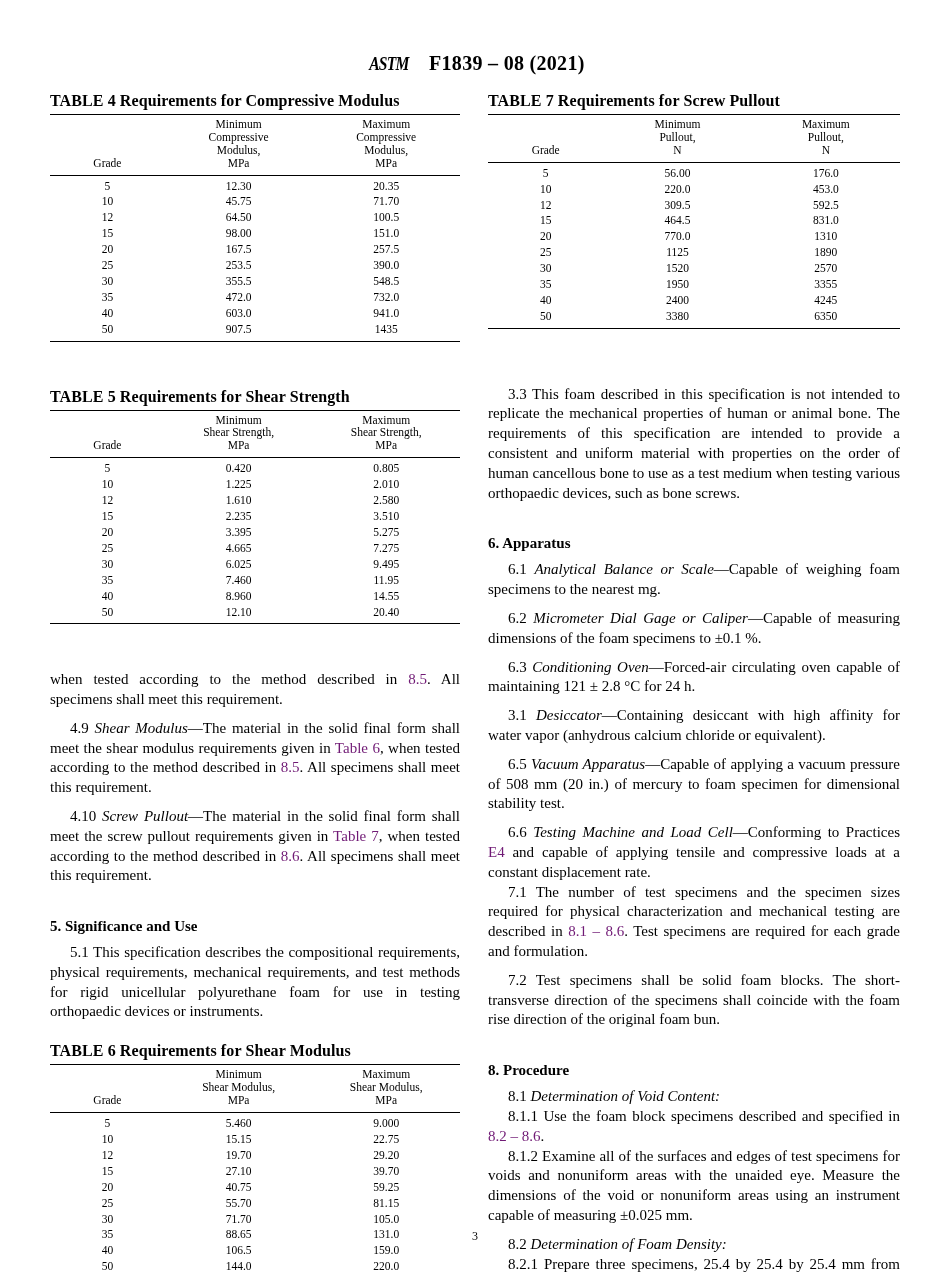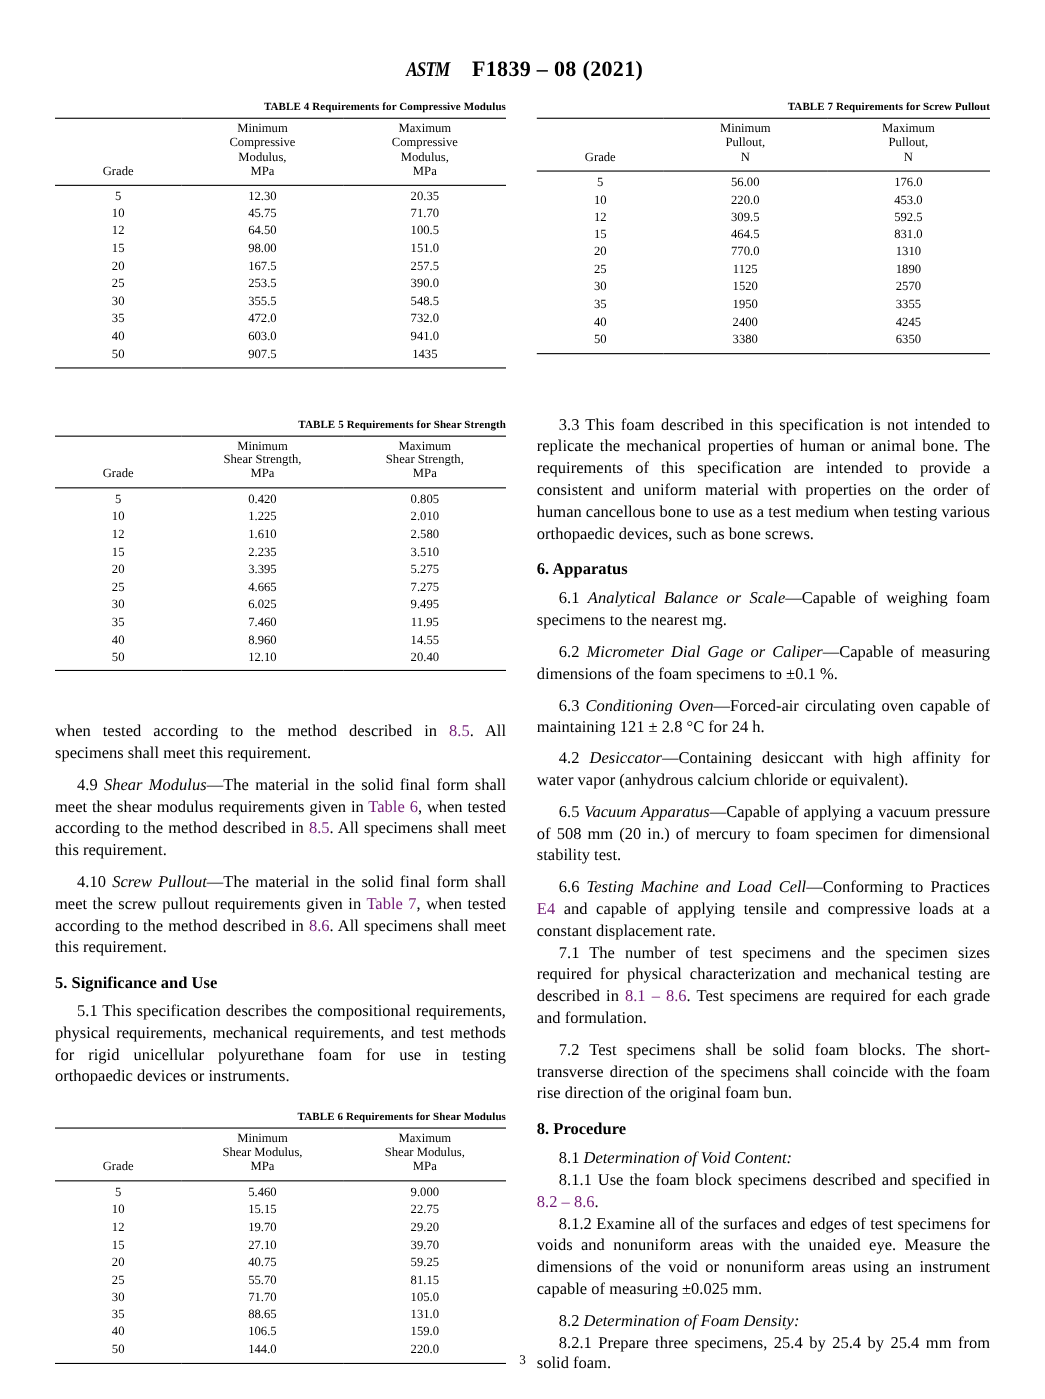--- a/index.html
+++ b/index.html
@@ -67,22 +67,22 @@
   table.astm {
     width: 100%;
     border-collapse: collapse;
     font-size: 11.5px;
     margin: 0;
   }
   .table-block {
     margin-bottom: 26px;
   }
   .table-caption {
-    text-align: right;
-    font-size: 10px;
+    text-align: left;
+    font-size: 16px;
     font-weight: bold;
     padding-bottom: 4px;
     letter-spacing: 0.1px;
   }
   .rule-top {
     border-top: 1.6px solid #000;
   }
   .rule-mid {
     border-top: 0.8px solid #000;
   }
@@ -126,21 +126,21 @@
   }
   p.ind {
     text-indent: 20px;
   }
   p.gap {
     margin-top: 9px;
   }
   h2.section {
     font-size: 15px;
     font-weight: bold;
-    margin: 14px 0 8px 0;
+    margin: 32px 0 8px 0;
   }
   .it {
     font-style: italic;
   }
   .ref {
     color: #701a75;
   }
   .pagenum {
     position: absolute;
     bottom: 28px;
@@ -518,21 +518,21 @@
       <span>6.2</span>
       <span class="it">Micrometer Dial Gage or Caliper</span><span>—Capable of measuring dimensions of the foam specimens to ±0.1 %.</span>
     </p>
 
     <p class="body ind gap">
       <span>6.3</span>
       <span class="it">Conditioning Oven</span><span>—Forced-air circulating oven capable of maintaining 121 ± 2.8 °C for 24 h.</span>
     </p>
 
     <p class="body ind gap">
-      <span>4.2</span>
+      <span>3.1</span>
       <span class="it">Desiccator</span><span>—Containing desiccant with high affinity for water vapor (anhydrous calcium chloride or equivalent).</span>
     </p>
 
     <p class="body ind gap">
       <span>6.5</span>
       <span class="it">Vacuum Apparatus</span><span>—Capable of applying a vacuum pressure of 508 mm (20 in.) of mercury to foam specimen for dimensional stability test.</span>
     </p>
 
     <p class="body ind gap">
       <span>6.6</span>

